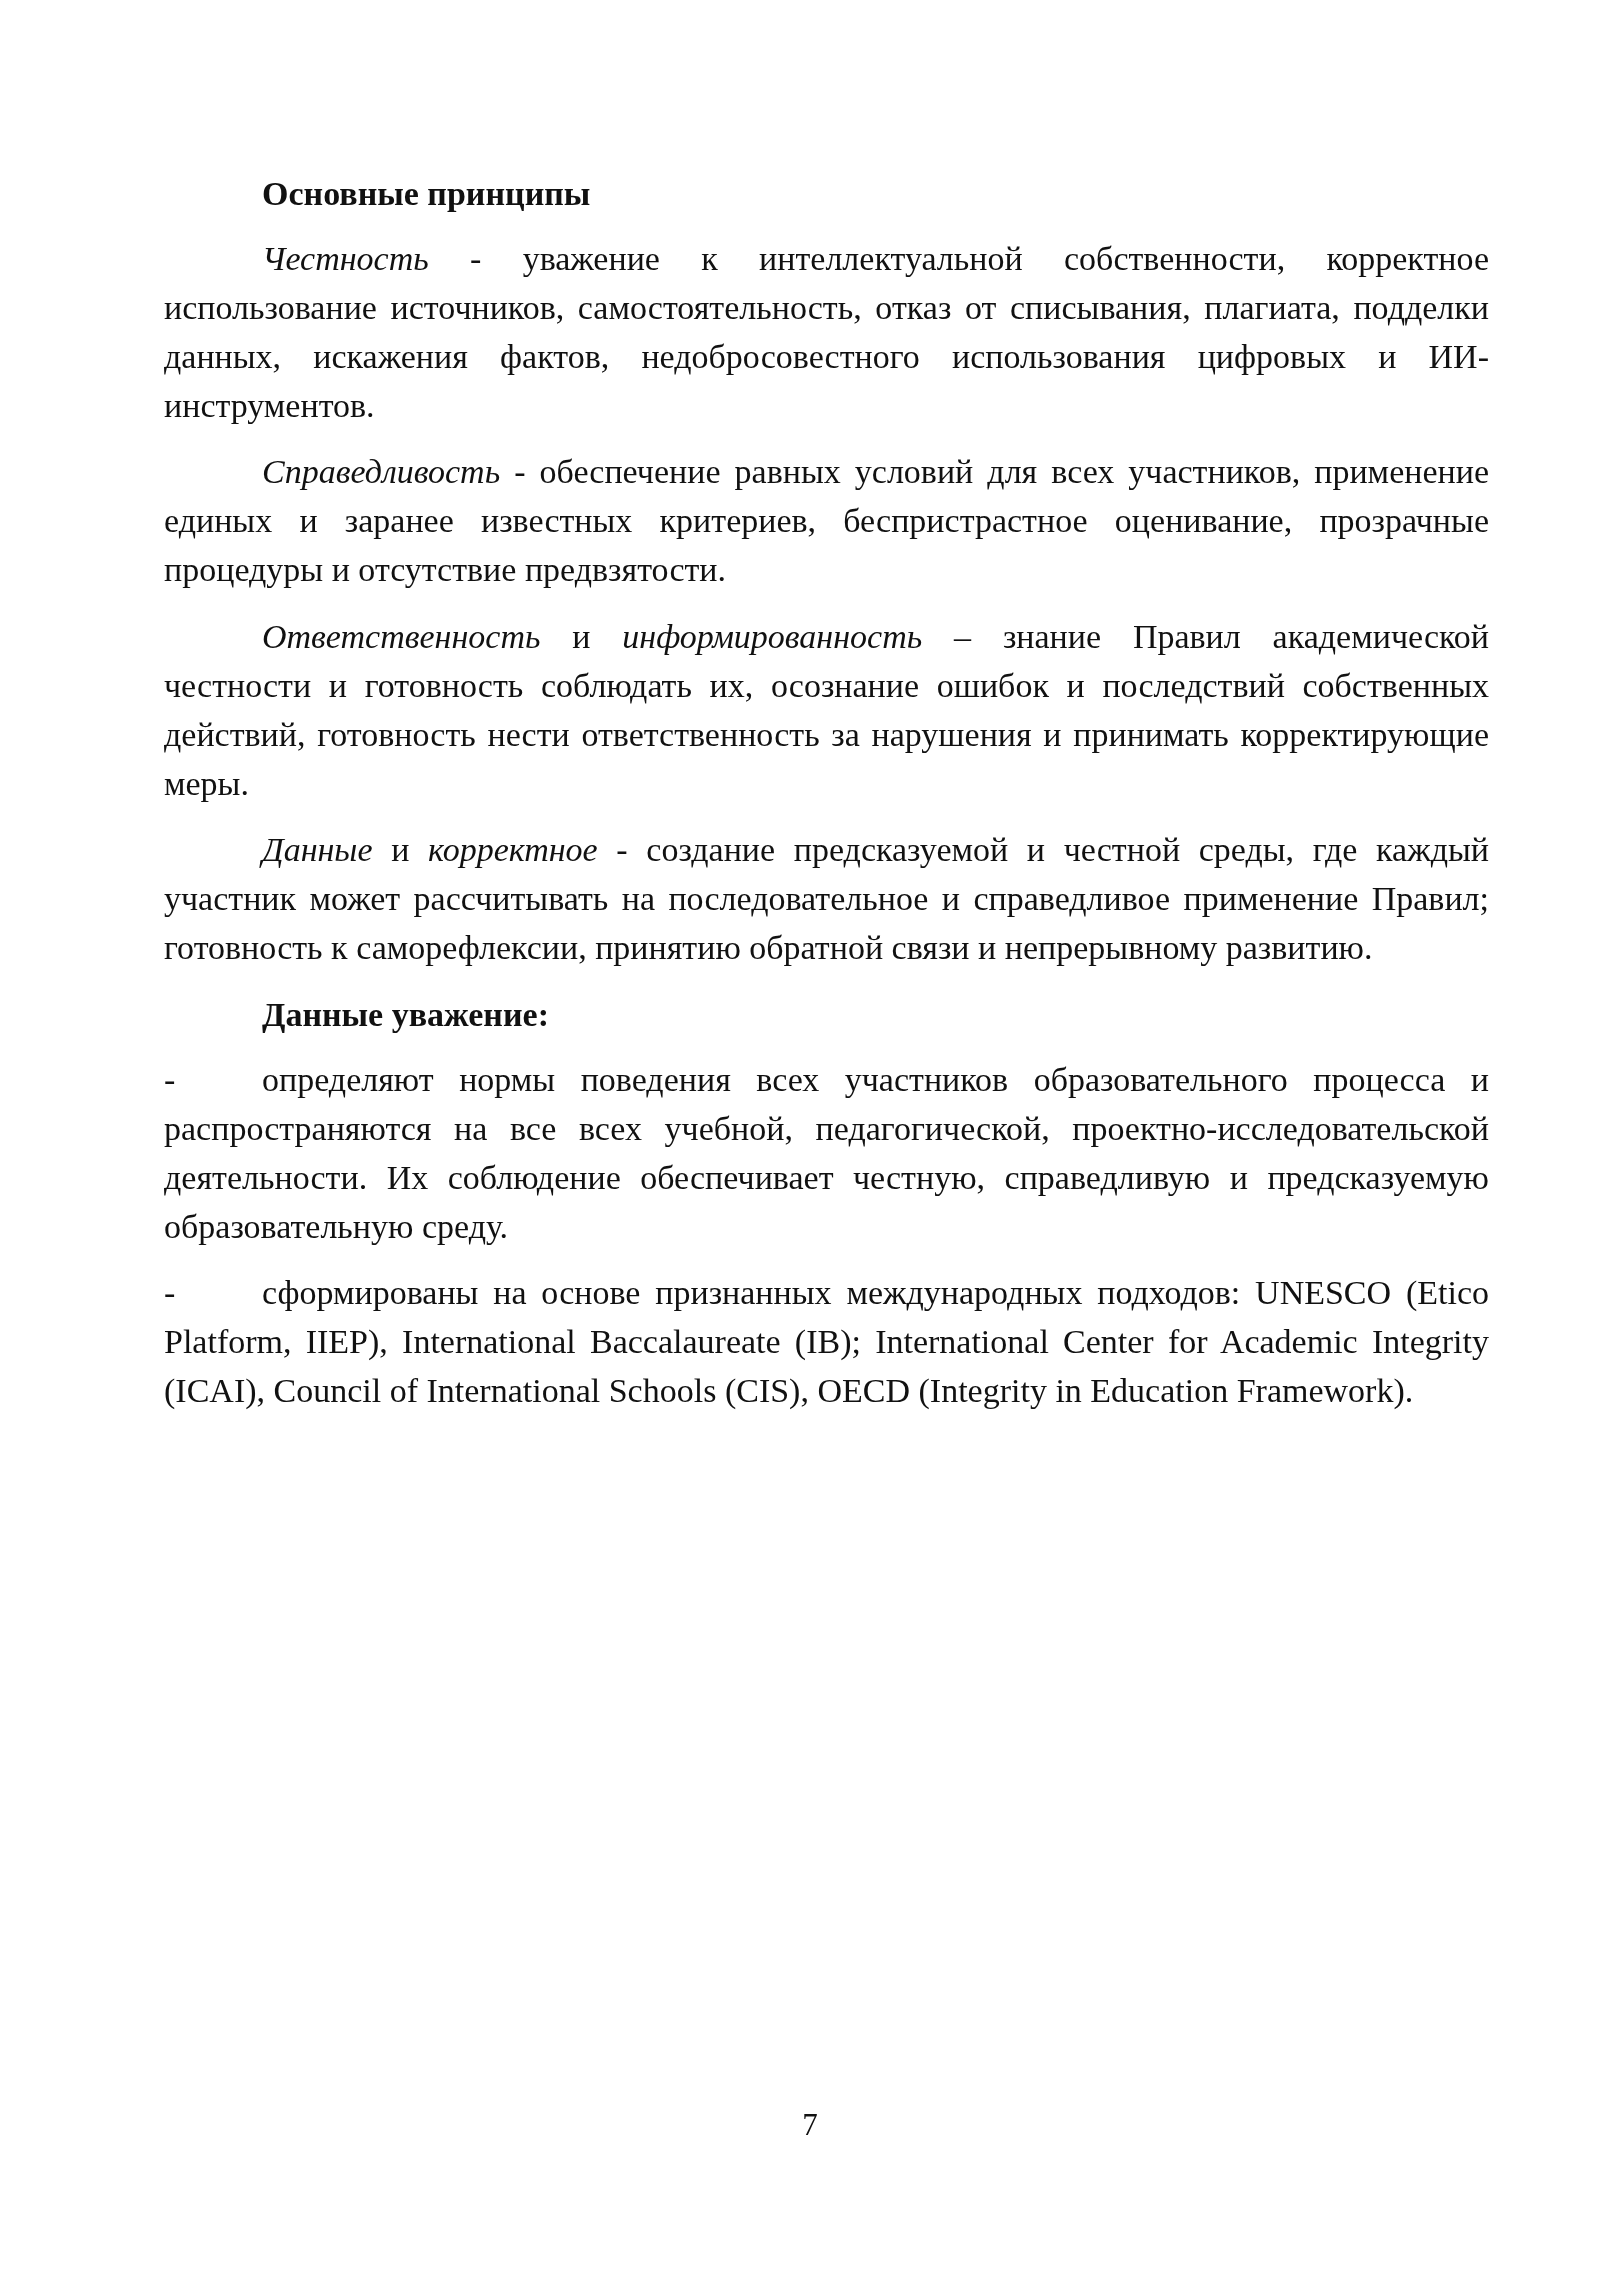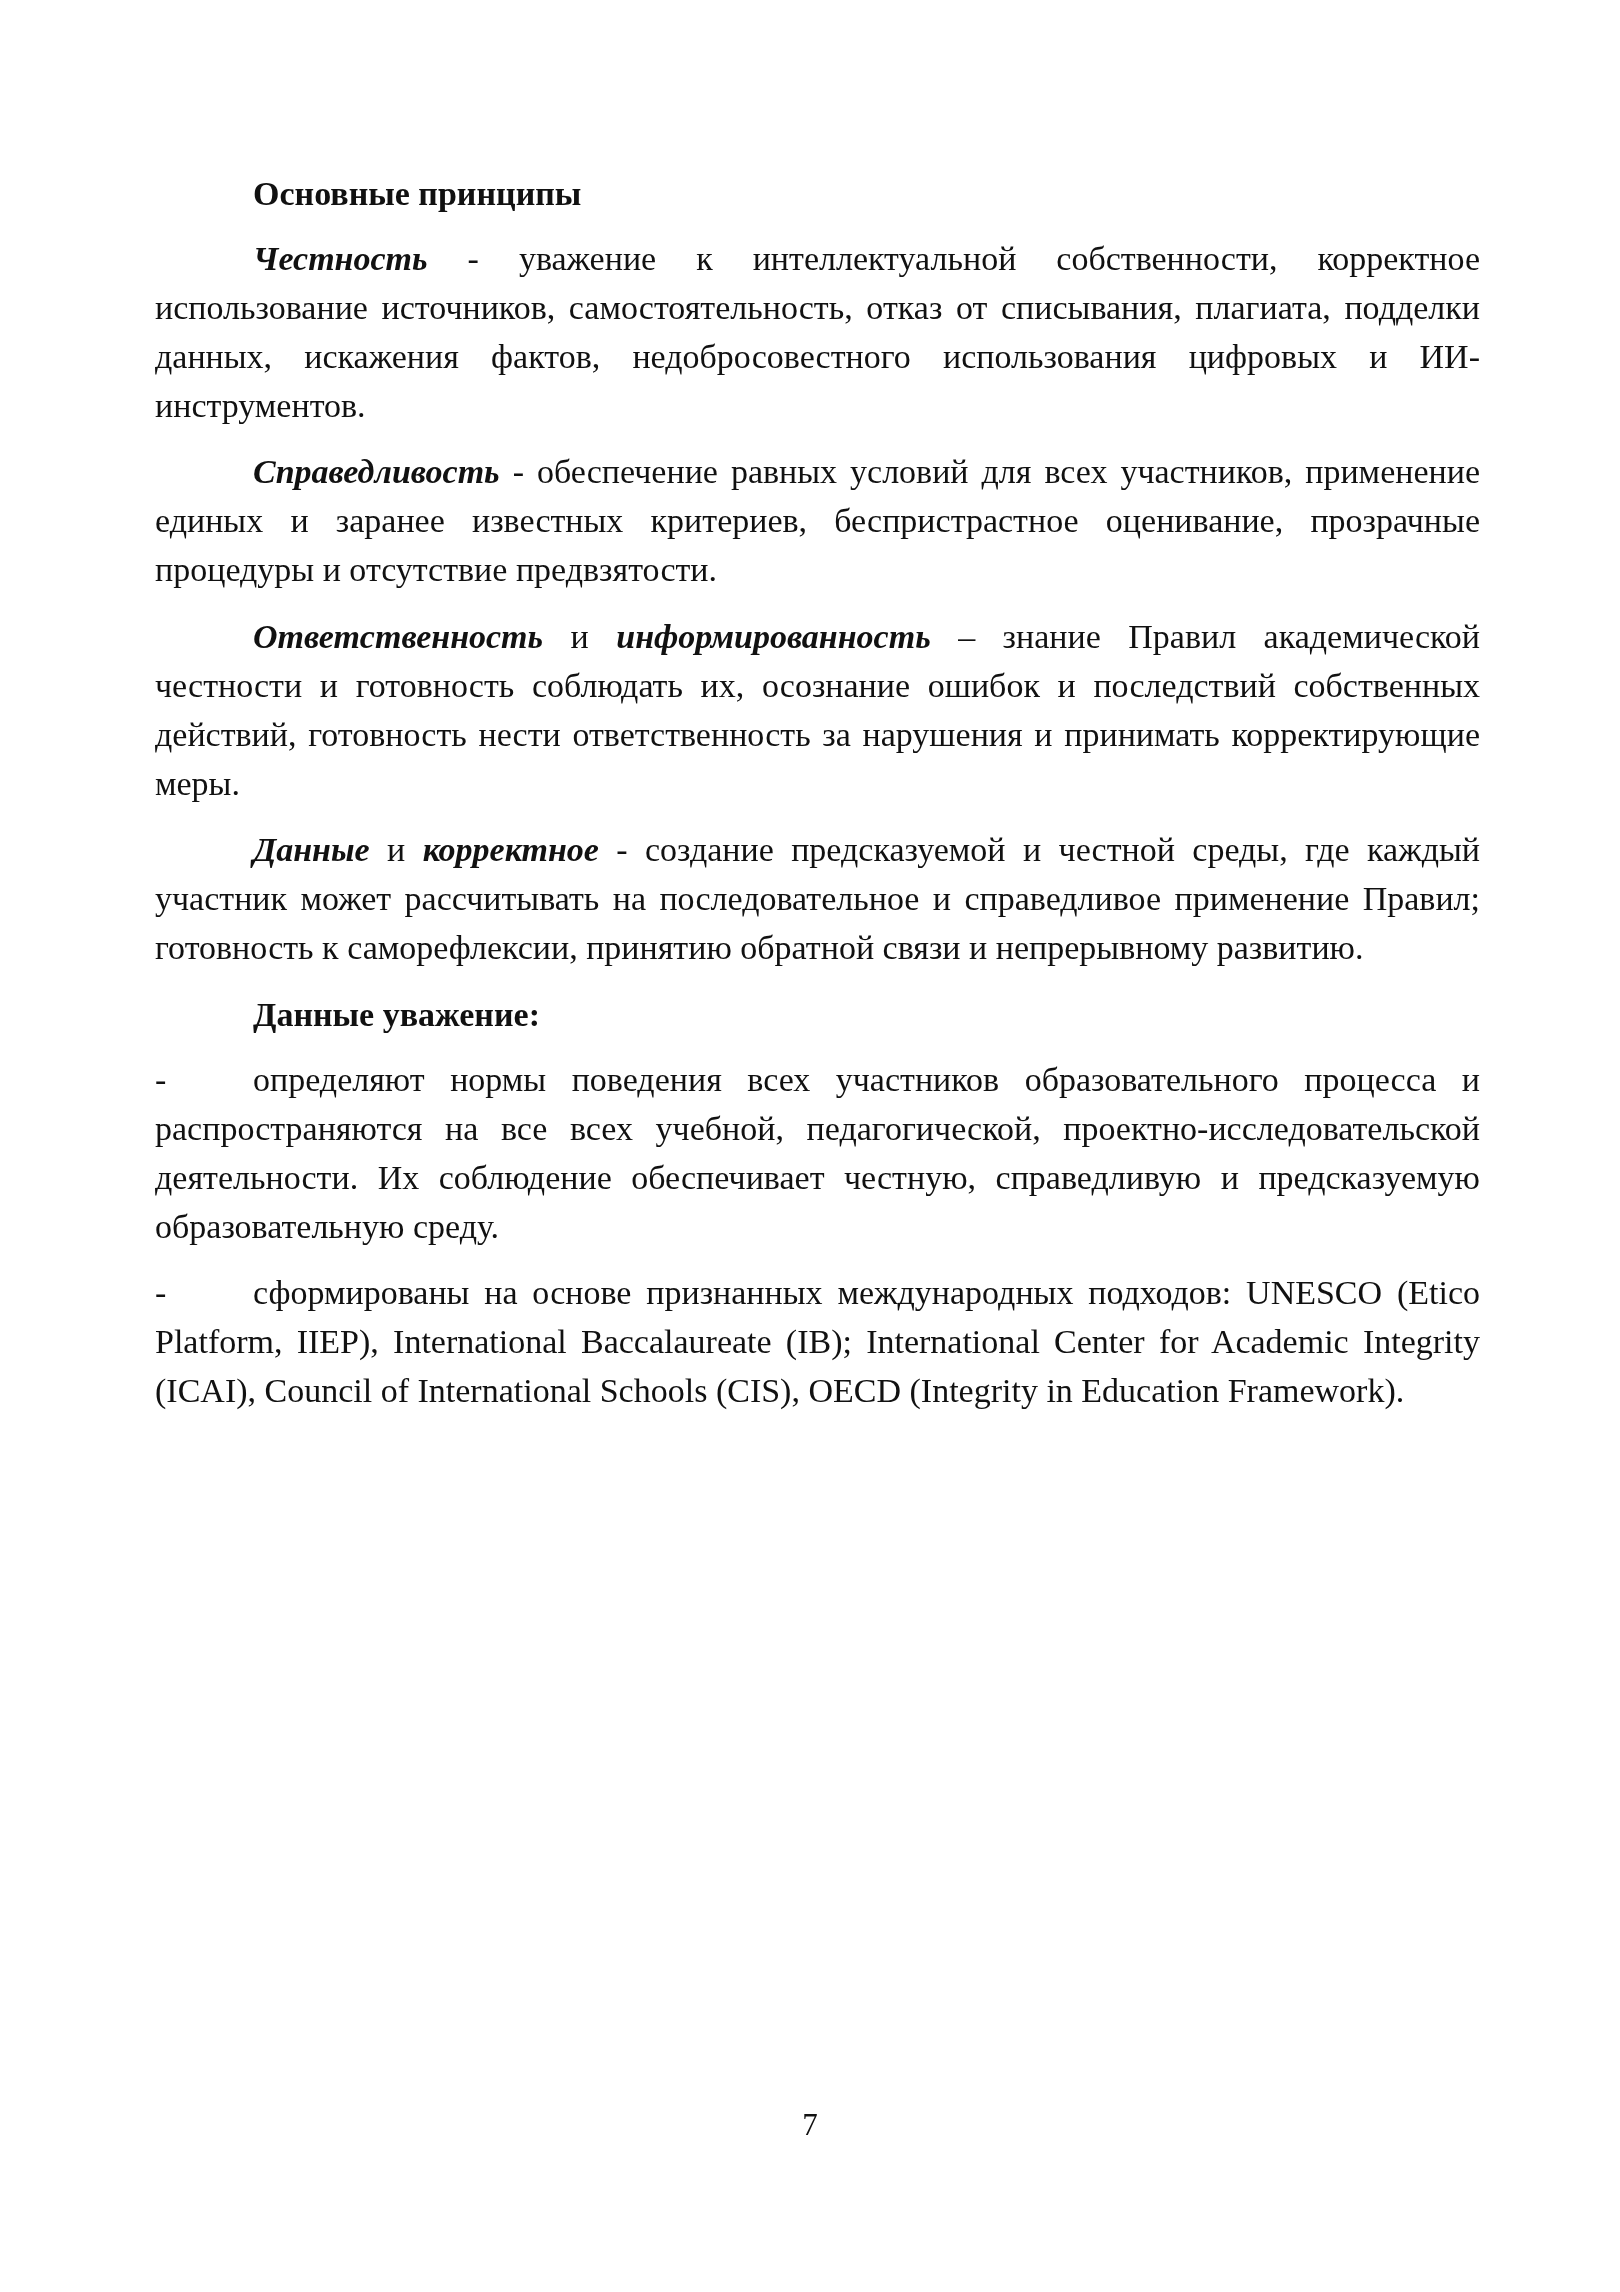--- a/index.html
+++ b/index.html
@@ -10,40 +10,40 @@
     body {
       width: 1620px;
       height: 2293px;
       position: relative;
       overflow: hidden;
       font-family: "Liberation Serif", "DejaVu Serif", serif;
       color: #111111;
     }
     .page {
       position: absolute;
-      left: 155px;
+      left: 164px;
       top: 169px;
       width: 1325px;
     }
     .heading {
       font-size: 34px;
       font-weight: bold;
       line-height: 49px;
       margin: 0 0 15.7px 0;
       padding-left: 98px;
     }
     .para {
       font-size: 34px;
       line-height: 49px;
       text-align: justify;
       text-indent: 98px;
       margin: 0 0 17.6px 0;
     }
     .para .term {
-      font-weight: bold;
+      font-weight: normal;
       font-style: italic;
     }
     .bullet {
       font-size: 34px;
       line-height: 49px;
       text-align: justify;
       margin: 0 0 17.6px 0;
     }
     .bullet .dash-tab {
       display: inline-block;

